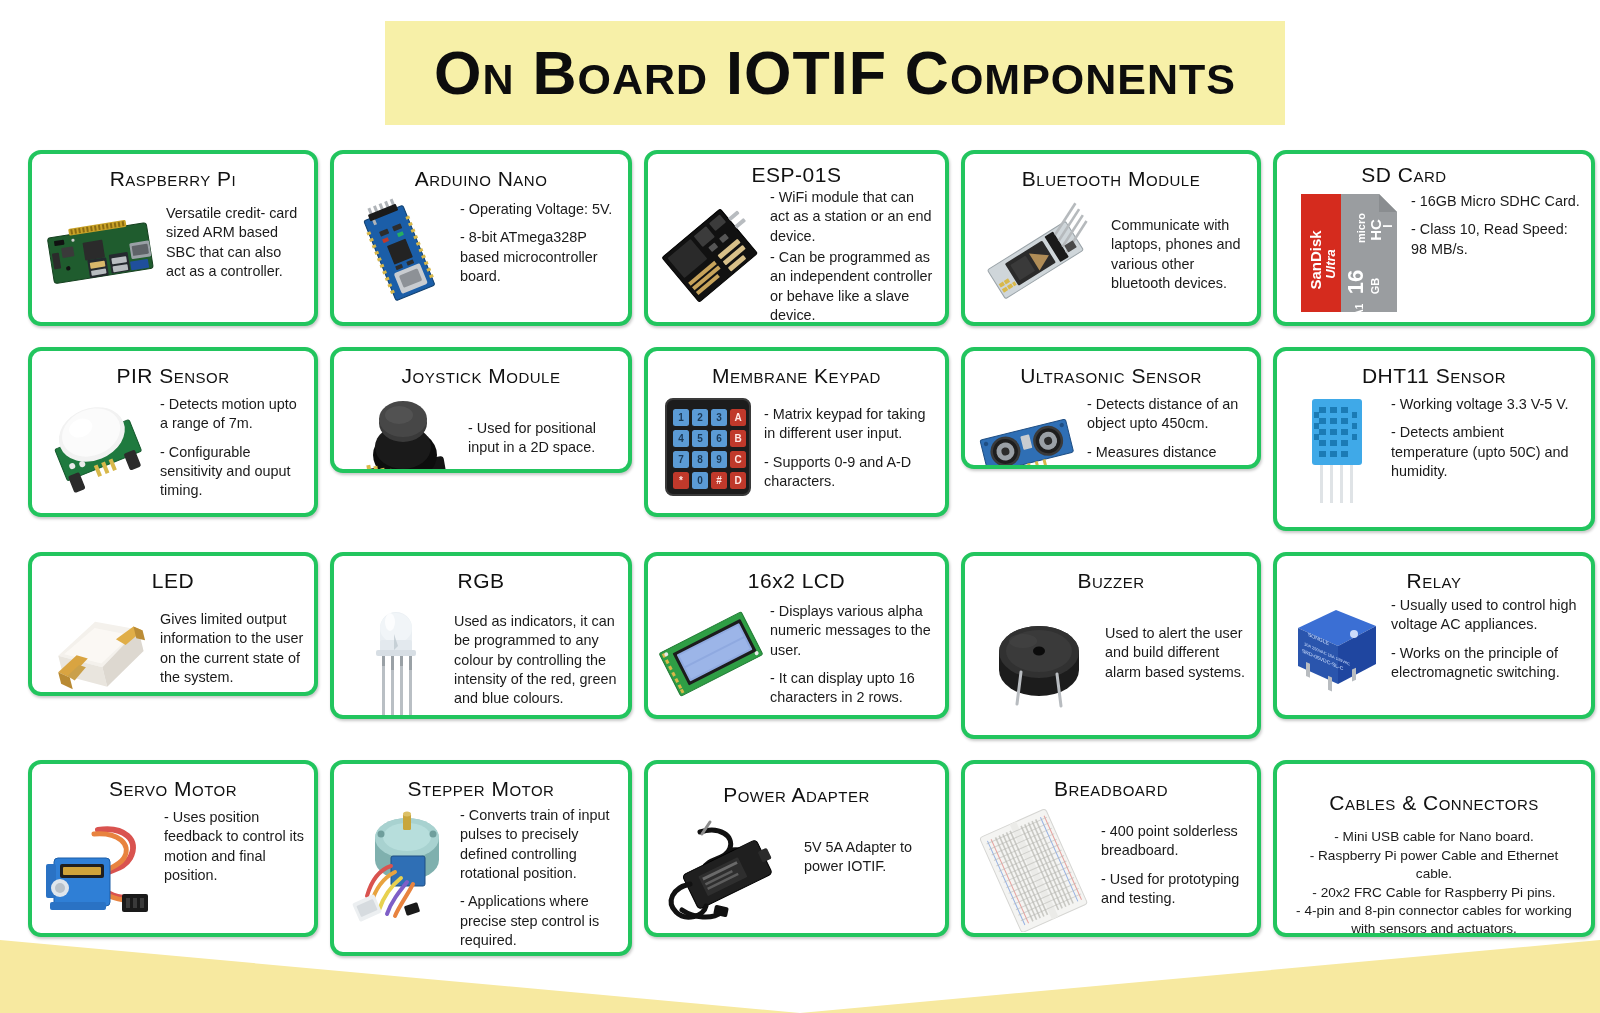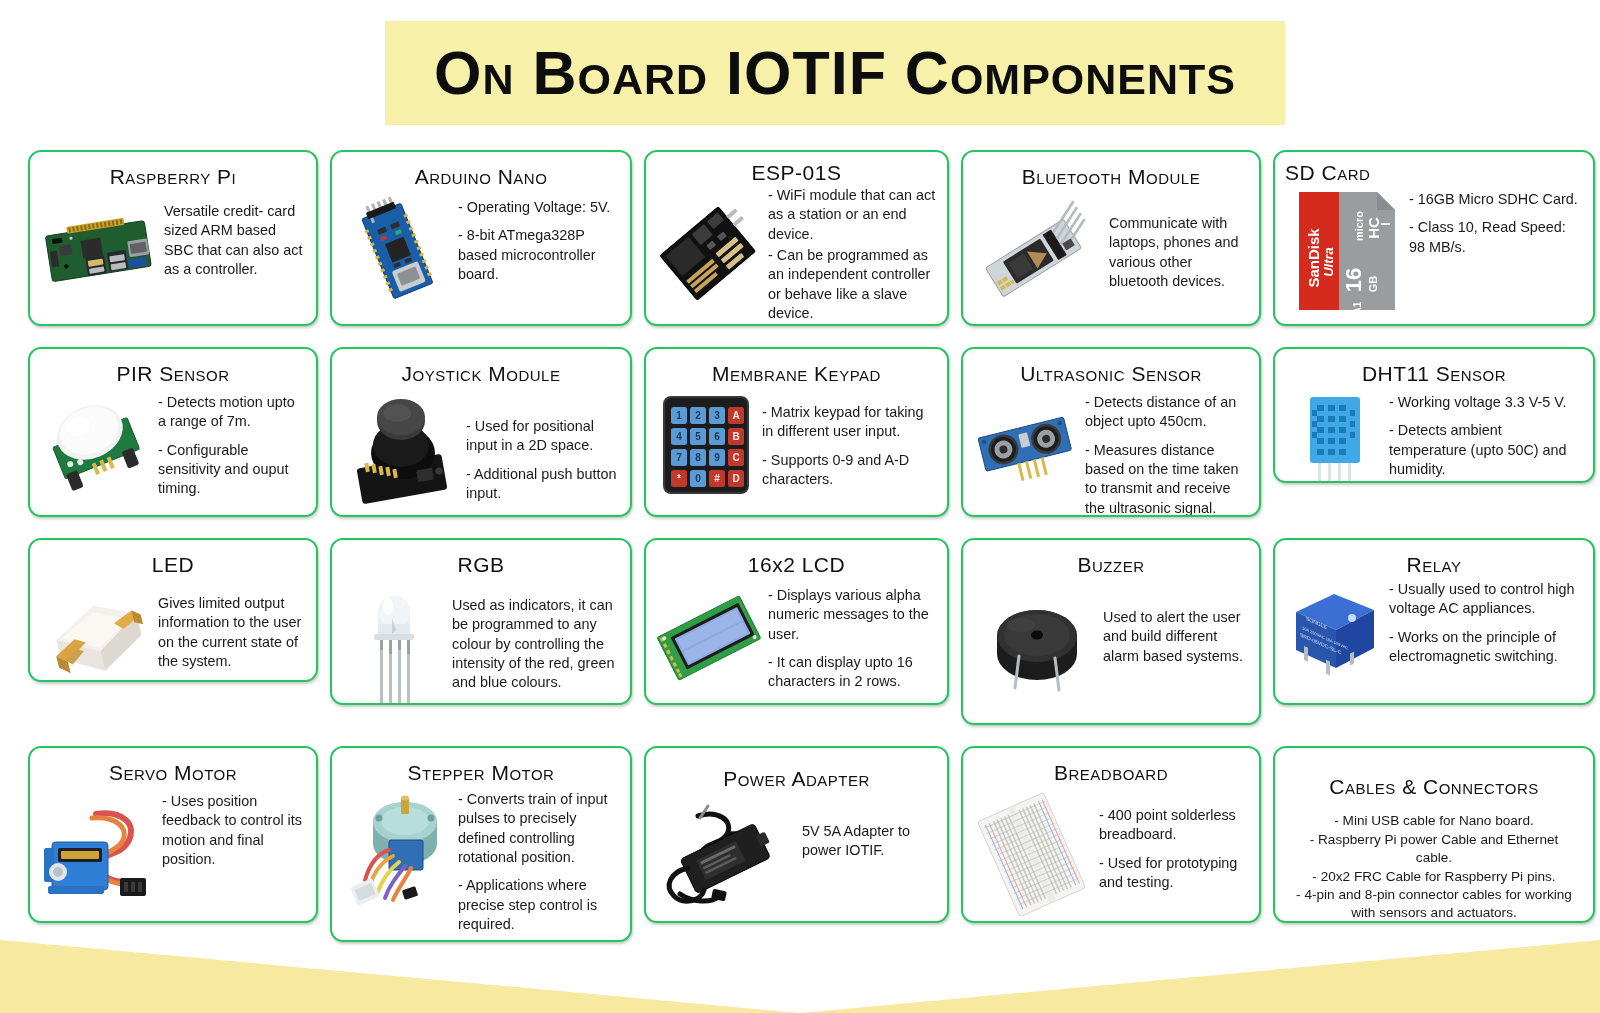--- a/index.html
+++ b/index.html
@@ -42,21 +42,21 @@
     position:absolute;
     left:28px; top:150px;
     width:1546px;
     display:grid;
     grid-template-columns:290px 302px 305px 300px 322px;
     column-gap:12px;
     row-gap:21px;
   }
   .card{
     background:#ffffff;
-    border:2px solid #22c55e;
+    border:4px solid #22c55e;
     border-radius:13px;
     box-shadow:1px 2px 3px rgba(0,0,0,0.22);
     position:relative;
     padding:8px 10px 11px 10px;
     box-sizing:border-box;
     overflow:hidden;
   }
 
   .card-title{
     text-align:center;
@@ -282,21 +282,21 @@
           </g>
         </svg>
       </div>
       <div class="desc" style="padding-top:24px">
         <p>Communicate with laptops, phones and various other bluetooth devices.</p>
       </div>
     </div>
   </div>
 
   <div class="card r1" style="height:176px">
-    <div class="card-title title-tight" style="text-align:left;padding-right:60px">SD Card</div>
+    <div class="card-title title-tight" style="text-align:center;padding-right:60px">SD Card</div>
     <div class="card-body">
       <div class="art" style="width:112px;padding-top:2px;margin-left:6px">
         <svg width="108" height="126" viewBox="0 0 108 126">
           <path d="M6 4 H84 L102 22 V122 H6 Z" fill="#9a9da0"></path>
           <path d="M6 4 H46 V122 H6 Z" fill="#d52b1e"></path>
           <path d="M84 4 L102 22 H84 Z" fill="#8a8d90"></path>
           <g fill="#ffffff" font-family="'Liberation Sans',sans-serif">
             <text x="26" y="70" font-size="15" font-weight="bold" transform="rotate(-90 26 70)" text-anchor="middle">SanDisk</text>
             <text x="40" y="74" font-size="13" font-style="italic" font-weight="bold" transform="rotate(-90 40 74)" text-anchor="middle">Ultra</text>
             <text x="68" y="92" font-size="22" font-weight="bold" transform="rotate(-90 68 92)" text-anchor="middle">16</text>
@@ -342,21 +342,21 @@
           </g>
         </svg>
       </div>
       <div class="desc" style="padding-top:6px">
         <p>- Detects motion upto a range of 7m.</p>
         <p>- Configurable sensitivity and ouput timing.</p>
       </div>
     </div>
   </div>
 
-  <div class="card r2" style="height:170px">
+  <div class="card r2" style="height:126px">
     <div class="card-title">Joystick Module</div>
     <div class="card-body">
       <div class="art" style="width:118px;padding-top:0px">
         <svg width="116" height="120" viewBox="0 0 116 120">
           <rect x="16" y="74" width="86" height="36" rx="3" fill="#141414" transform="rotate(-10 59 92)"></rect>
           <ellipse cx="60" cy="66" rx="32" ry="26" fill="#0d0d0d"></ellipse>
           <ellipse cx="58" cy="58" rx="28" ry="22" fill="#1a1a1a"></ellipse>
           <ellipse cx="58" cy="34" rx="24" ry="19" fill="#3a3a3a"></ellipse>
           <ellipse cx="58" cy="30" rx="24" ry="18" fill="#474747"></ellipse>
           <ellipse cx="54" cy="26" rx="14" ry="9" fill="#5a5a5a" opacity="0.6"></ellipse>
@@ -423,21 +423,21 @@
           </g>
         </svg>
       </div>
       <div class="desc" style="padding-top:16px">
         <p>- Matrix keypad for taking in different user input.</p>
         <p>- Supports 0-9 and A-D characters.</p>
       </div>
     </div>
   </div>
 
-  <div class="card r2" style="height:170px">
+  <div class="card r2" style="height:122px">
     <div class="card-title">Ultrasonic Sensor</div>
     <div class="card-body">
       <div class="art" style="width:106px;padding-top:24px">
         <svg width="104" height="76" viewBox="0 0 104 76">
           <g transform="rotate(-14 52 38)">
             <rect x="8" y="16" width="88" height="34" rx="2" fill="#2f6fb5"></rect>
             <rect x="8" y="16" width="88" height="34" rx="2" fill="none" stroke="#1f4e83" stroke-width="1"></rect>
             <circle cx="30" cy="33" r="15" fill="#3a3a3a"></circle>
             <circle cx="30" cy="33" r="12.5" fill="#1e1e1e"></circle>
             <circle cx="30" cy="33" r="9" fill="#9aa0a6"></circle>
@@ -458,21 +458,21 @@
           </g>
         </svg>
       </div>
       <div class="desc" style="padding-top:6px">
         <p>- Detects distance of an object upto 450cm.</p>
         <p>- Measures distance based on the time taken to transmit and receive the ultrasonic signal.</p>
       </div>
     </div>
   </div>
 
-  <div class="card r2" style="height:136px">
+  <div class="card r2" style="height:184px">
     <div class="card-title">DHT11 Sensor</div>
     <div class="card-body">
       <div class="art" style="width:98px;padding-top:6px">
         <svg width="92" height="112" viewBox="0 0 92 112">
           <rect x="22" y="4" width="50" height="66" rx="3" fill="#3fa9e8"></rect>
           <g fill="#1b7bb5">
             <rect x="29" y="12" width="7" height="6"></rect>
               <rect x="40" y="12" width="7" height="6"></rect>
               <rect x="51" y="12" width="7" height="6"></rect>
             <rect x="29" y="23" width="7" height="6"></rect>

